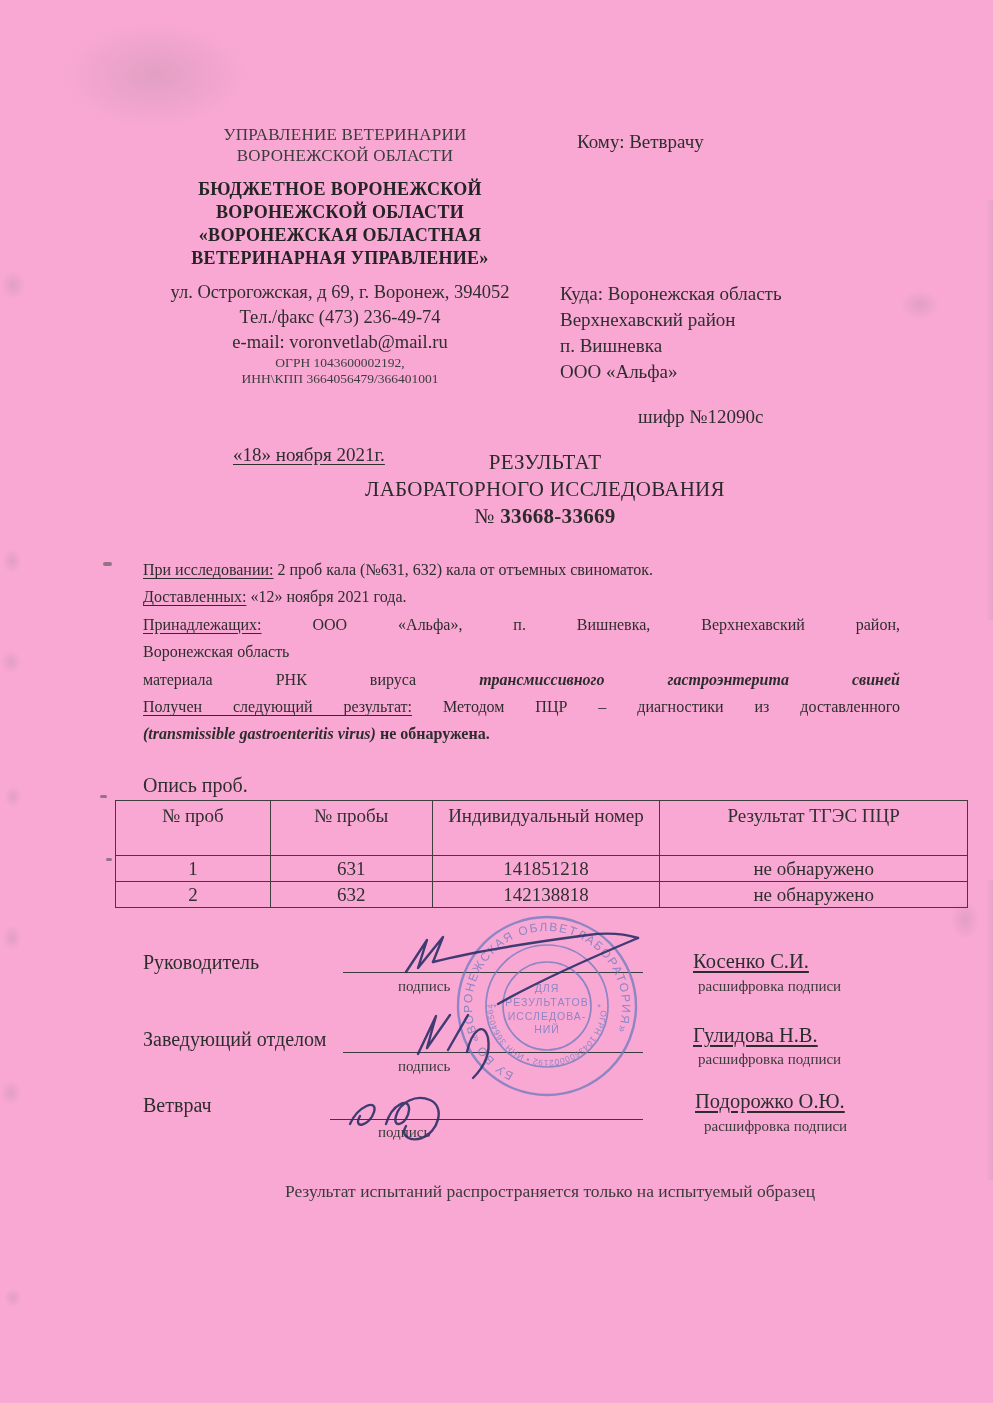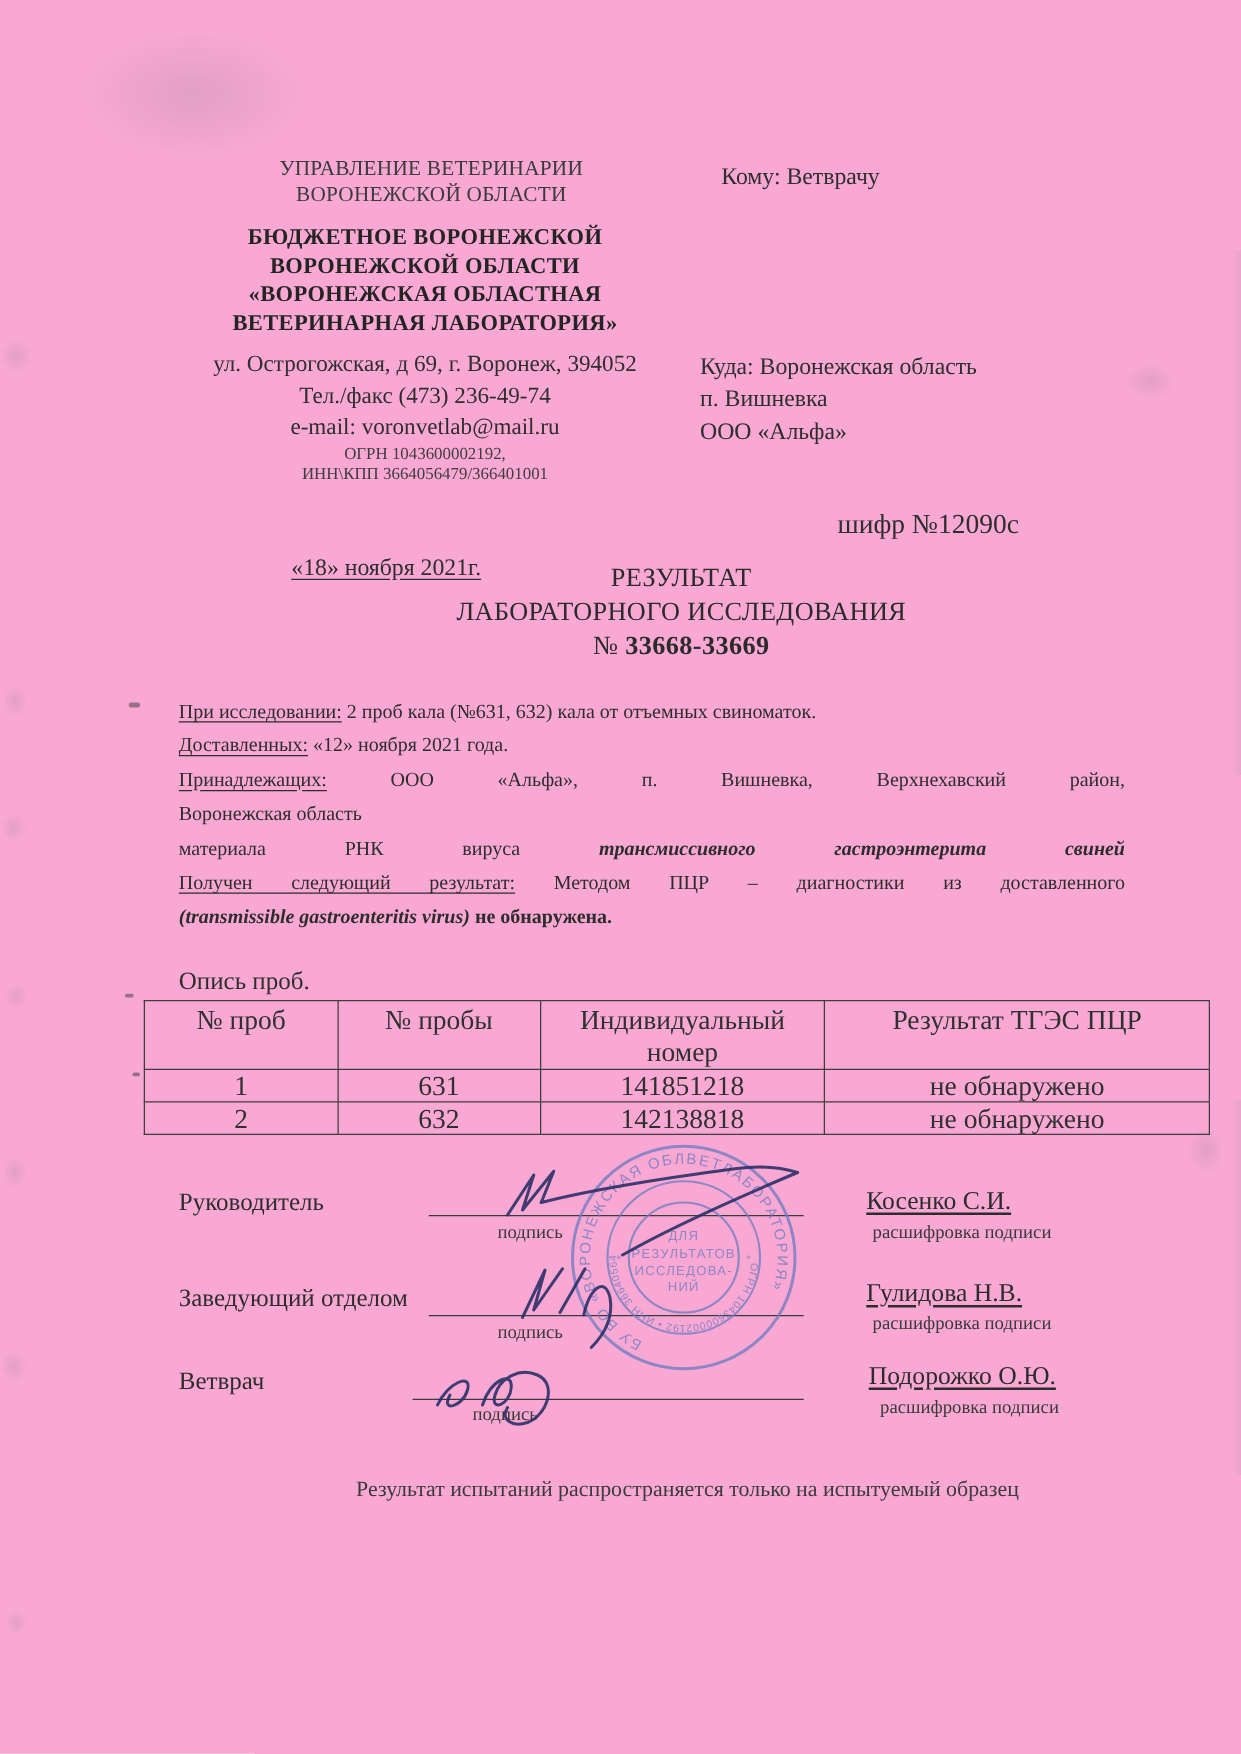--- a/index.html
+++ b/index.html
@@ -15,26 +15,26 @@
   .bi{font-weight:bold; font-style:italic;}
   .bu{font-weight:bold; text-underline-offset:3px;}
 
   .department{left:150px; top:124px; width:390px; font-size:17px; line-height:21px; color:#3b3b3b; letter-spacing:.2px;}
   .to-line{left:577px; top:131px; font-size:19px;}
   .org-name{left:140px; top:178px; width:400px; font-size:18px; line-height:23px; font-weight:bold; color:#242424; letter-spacing:.3px;}
   .addr-block{left:130px; top:280px; width:420px; font-size:18.5px; line-height:25px;}
   .addr-small{font-size:13.5px; line-height:15.5px; color:#3d3d3d;}
   .where-block{left:560px; top:281px; font-size:19px; line-height:26px;}
   .date-line{left:233px; top:404px; font-size:19px;margin-top:40px;}
-  .cipher{left:638px; top:406px; font-size:22px;margin-left:32px;}
+  .cipher{left:638px; top:406px; font-size:19px;}
   .doc-title{left:100px; top:449px; width:890px; font-size:21px; line-height:27px; color:#2b2b2b; letter-spacing:.3px;}
   .body-text{left:143px; top:556px; width:757px; font-size:16px; line-height:27.4px; color:#2d2d2d;}
   .jline{text-align:justify; text-align-last:justify;}
   .opis{left:143px; top:774px; font-size:20px;}
-  .sample-table{left:115px; top:800px; width:853px; border-collapse:collapse; font-size:22px; color:#303030;padding-left:34px;}
+  .sample-table{left:115px; top:800px; width:853px; border-collapse:collapse; font-size:19px; color:#303030;padding-left:34px;}
   .sample-table td{border:1.6px solid #3e3e3e; text-align:center; padding:0 4px;}
   .sample-table .hrow td{height:52px; vertical-align:top; padding-top:2px; line-height:26px;}
   .sample-table .drow td{height:25px; vertical-align:middle; line-height:24px;}
   .role{font-size:20px; color:#2d2d2d;}
   .sig-line{border-bottom:1.6px solid #3a3a3a; height:0;}
   .small-label{font-size:15px; color:#3a3a3a;}
   .sig-name{font-size:20.5px; text-decoration:underline; text-underline-offset:3px; color:#2c2c2c;}
   .footer-note{left:110px; top:1181px; width:880px; font-size:17.5px; color:#3a3a3a;}
 
   .speck{position:absolute; border-radius:50%; pointer-events:none;}
@@ -67,33 +67,34 @@
     <div>УПРАВЛЕНИЕ ВЕТЕРИНАРИИ</div>
     <div>ВОРОНЕЖСКОЙ ОБЛАСТИ</div>
   </div>
 
   <div class="abs to-line">Кому: Ветврачу</div>
 
   <div class="abs org-name center">
     <div>БЮДЖЕТНОЕ ВОРОНЕЖСКОЙ</div>
     <div>ВОРОНЕЖСКОЙ ОБЛАСТИ</div>
     <div>«ВОРОНЕЖСКАЯ ОБЛАСТНАЯ</div>
-    <div>ВЕТЕРИНАРНАЯ ЛАБОРАТОРИЯ»</div>
+    <div>ВЕТЕРИНАРНАЯ УПРАВЛЕНИЕ»</div>
   </div>
 
   <div class="abs addr-block center">
     <div>ул. Острогожская, д 69, г. Воронеж, 394052</div>
     <div>Тел./факс  (473) 236-49-74</div>
     <div>e-mail: voronvetlab@mail.ru</div>
     <div class="addr-small">ОГРН 1043600002192,</div>
     <div class="addr-small">ИНН\КПП 3664056479/366401001</div>
   </div>
 
   <div class="abs where-block">
     <div>Куда: Воронежская область</div>
+    <div>Верхнехавский  район</div>
     <div>п. Вишневка</div>
     <div>ООО «Альфа»</div>
   </div>
 
   <div class="abs date-line u">«18» ноября 2021г.</div>
   <div class="abs cipher">шифр №12090с</div>
 
   <div class="abs doc-title center">
     <div>РЕЗУЛЬТАТ</div>
     <div>ЛАБОРАТОРНОГО ИССЛЕДОВАНИЯ</div>

